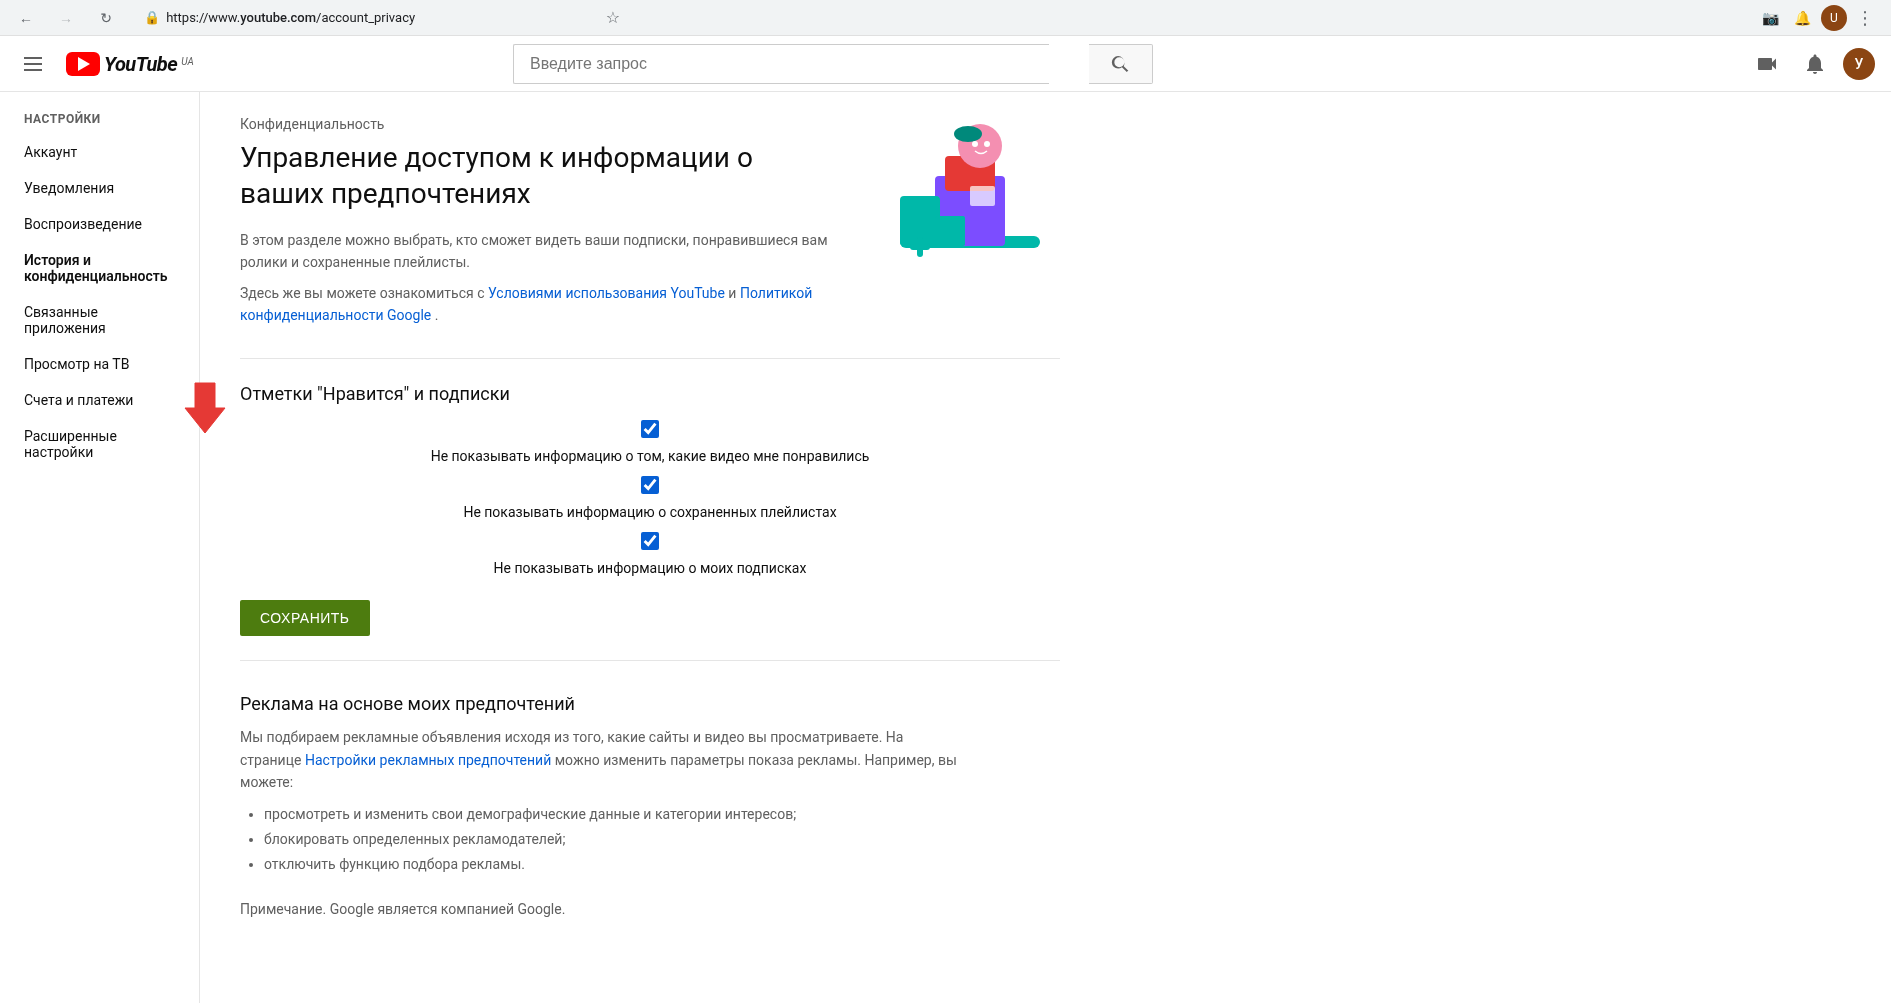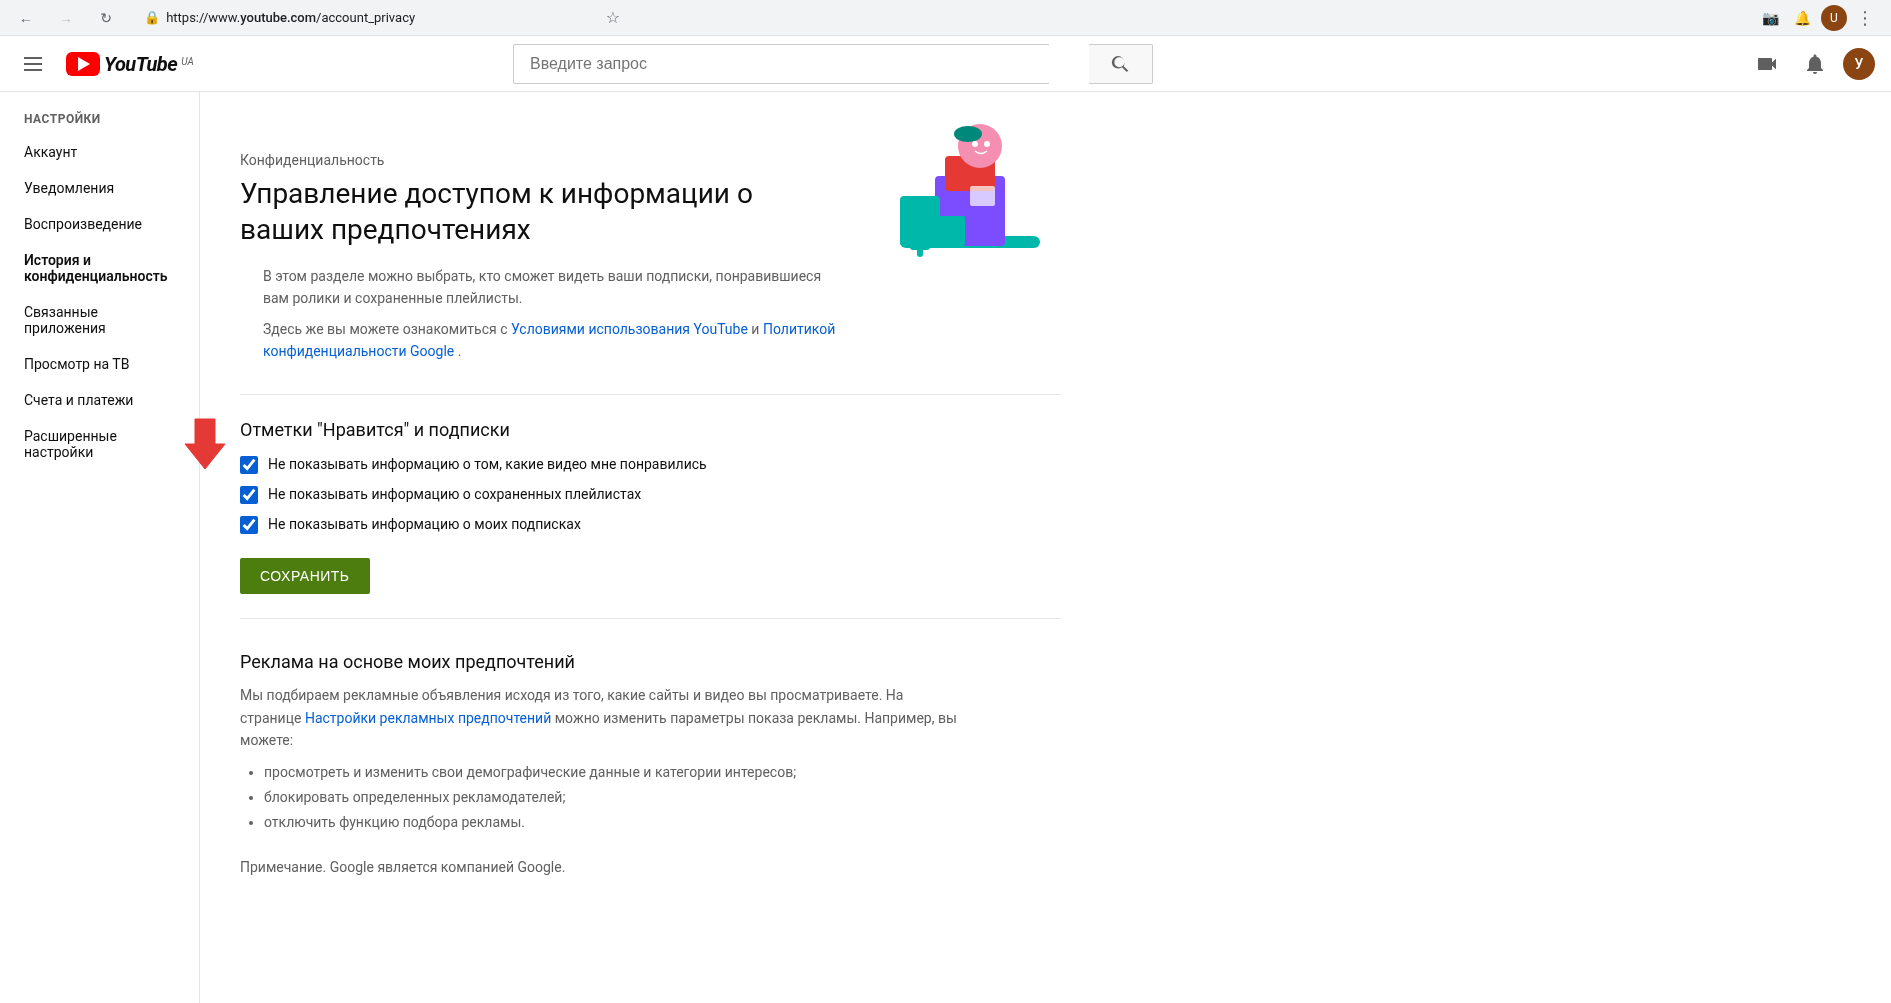--- a/index.html
+++ b/index.html
@@ -171,36 +171,34 @@
     
     .main {
       flex: 1;
       padding: 24px 40px;
       max-width: 900px;
     }
     .page-title-small {
       font-size: 14px;
       color: #606060;
       margin-bottom: 8px;
-      margin-top: 36px;
     }
     .page-heading {
       font-size: 28px;
       font-weight: 400;
       color: #0f0f0f;
       margin-bottom: 16px;
       line-height: 1.3;
     }
     .page-description {
       font-size: 14px;
       color: #606060;
       margin-bottom: 8px;
       line-height: 1.6;
       max-width: 680px;
-      margin-left: 23px;
     }
     .page-description a {
       color: #065fd4;
       text-decoration: none;
     }
     .hero-section {
       display: flex;
       align-items: flex-start;
       gap: 40px;
       margin-bottom: 24px;
@@ -231,22 +229,24 @@
     }
 
     .checkbox-group {
       display: flex;
       flex-direction: column;
       gap: 12px;
       margin-bottom: 24px;
     }
     .checkbox-item {
       display: flex;
+      align-items: center;
       gap: 10px;
       cursor: pointer;
+      flex-direction: column;
     }
     .checkbox-item input[type="checkbox"] {
       width: 18px;
       height: 18px;
       accent-color: #065fd4;
       cursor: pointer;
     }
     .checkbox-label {
       font-size: 14px;
       color: #0f0f0f;

